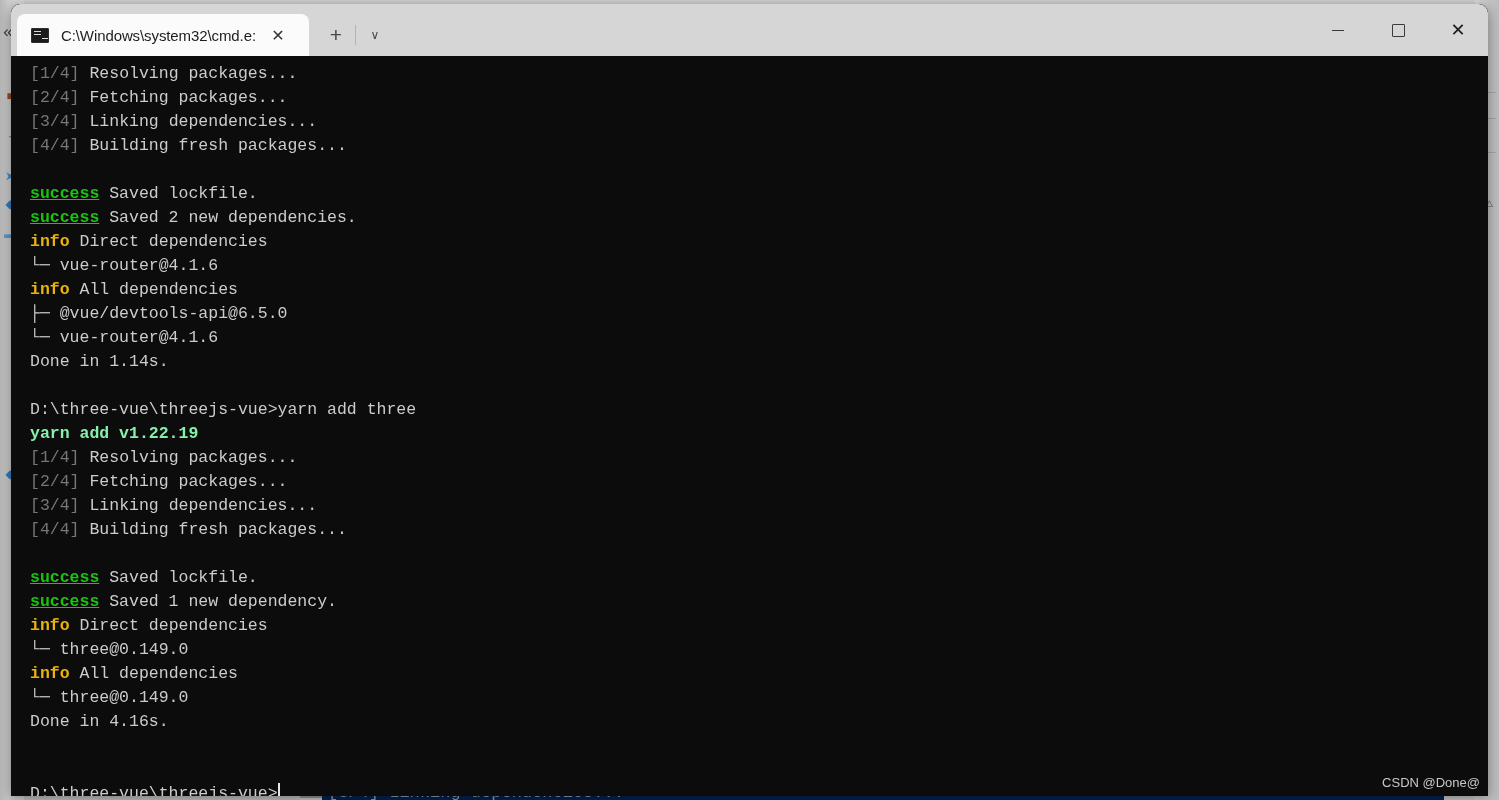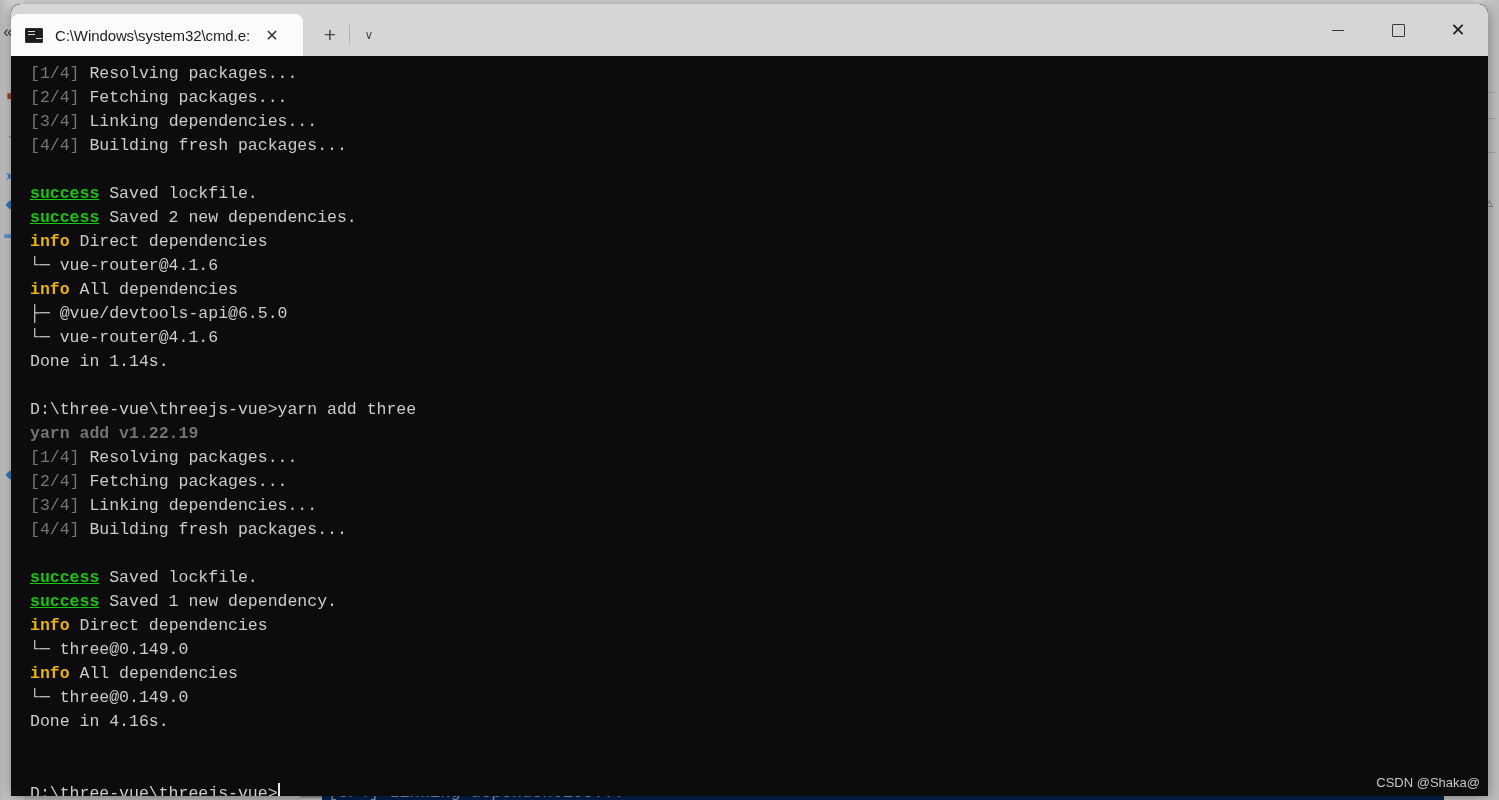--- a/index.html
+++ b/index.html
@@ -71,21 +71,21 @@
     overflow: hidden;
   }
   
   #titlebar {
     position: relative;
     height: 52px; width: 100%;
     background: #d6d6d6;
     border-radius: 9px 9px 0 0;
     display: flex; align-items: flex-end;
   }
-  #tab-strip { display: flex; align-items: flex-end; height: 52px; padding-left: 0; }
+  #tab-strip { display: flex; align-items: flex-end; height: 52px; padding-left: 6px; }
   #tab-active {
     display: flex; align-items: center;
     height: 42px; min-width: 292px;
     background: #fbfbfb;
     border-radius: 8px 8px 0 0;
     padding: 0 10px 0 14px;
     margin-bottom: 0px;
     position: relative;
   }
   #tab-icon {
@@ -159,21 +159,21 @@
   #console-lines {
     font-family: "Liberation Mono", monospace;
     font-size: 16.5px;
     line-height: 24px;
     color: #cccccc;
     white-space: pre;
   }
   .ln { height: 24px; }
   .c-dim     { color: #767676; }
   .c-white   { color: #cccccc; }
-  .c-bright  { color: #737373; font-weight: bold; }
+  .c-bright  { color: #86efac; font-weight: bold; }
   .c-green   { color: #16c60c; font-weight: bold; text-decoration: underline; }
   .c-blue    { color: #eab308; font-weight: bold; }
   #cursor {
     display: inline-block;
     width: 2px; height: 18px;
     background: #e6e6e6;
     vertical-align: -3px;
   }
 
   
@@ -230,15 +230,15 @@
 
     <div id="window-controls">
       <div class="wc-btn wc-min"></div>
       <div class="wc-btn wc-max"></div>
       <div class="wc-btn wc-close">✕</div>
     </div>
   </div>
 
   <div id="console-body">
     <div id="console-lines"><div class="ln"><span class="c-dim">[1/4] </span><span class="c-white">Resolving packages...</span></div><div class="ln"><span class="c-dim">[2/4] </span><span class="c-white">Fetching packages...</span></div><div class="ln"><span class="c-dim">[3/4] </span><span class="c-white">Linking dependencies...</span></div><div class="ln"><span class="c-dim">[4/4] </span><span class="c-white">Building fresh packages...</span></div><div class="ln"><span class="c-white"></span></div><div class="ln"><span class="c-green">success</span><span class="c-white"> Saved lockfile.</span></div><div class="ln"><span class="c-green">success</span><span class="c-white"> Saved 2 new dependencies.</span></div><div class="ln"><span class="c-blue">info</span><span class="c-white"> Direct dependencies</span></div><div class="ln"><span class="c-white">└─ vue-router@4.1.6</span></div><div class="ln"><span class="c-blue">info</span><span class="c-white"> All dependencies</span></div><div class="ln"><span class="c-white">├─ @vue/devtools-api@6.5.0</span></div><div class="ln"><span class="c-white">└─ vue-router@4.1.6</span></div><div class="ln"><span class="c-white">Done in 1.14s.</span></div><div class="ln"><span class="c-white"></span></div><div class="ln"><span class="c-white">D:\three-vue\threejs-vue&gt;yarn add three</span></div><div class="ln"><span class="c-bright">yarn add v1.22.19</span></div><div class="ln"><span class="c-dim">[1/4] </span><span class="c-white">Resolving packages...</span></div><div class="ln"><span class="c-dim">[2/4] </span><span class="c-white">Fetching packages...</span></div><div class="ln"><span class="c-dim">[3/4] </span><span class="c-white">Linking dependencies...</span></div><div class="ln"><span class="c-dim">[4/4] </span><span class="c-white">Building fresh packages...</span></div><div class="ln"><span class="c-white"></span></div><div class="ln"><span class="c-green">success</span><span class="c-white"> Saved lockfile.</span></div><div class="ln"><span class="c-green">success</span><span class="c-white"> Saved 1 new dependency.</span></div><div class="ln"><span class="c-blue">info</span><span class="c-white"> Direct dependencies</span></div><div class="ln"><span class="c-white">└─ three@0.149.0</span></div><div class="ln"><span class="c-blue">info</span><span class="c-white"> All dependencies</span></div><div class="ln"><span class="c-white">└─ three@0.149.0</span></div><div class="ln"><span class="c-white">Done in 4.16s.</span></div><div class="ln"><span class="c-white"></span></div><div class="ln"><span class="c-white"></span></div><div class="ln"><span class="c-white">D:\three-vue\threejs-vue&gt;</span><span id="cursor"></span></div></div>
-    <div id="watermark">CSDN @Shaka@</div>
+    <div id="watermark">CSDN @Done@</div>
   </div>
 </div>
 
 </body></html>

